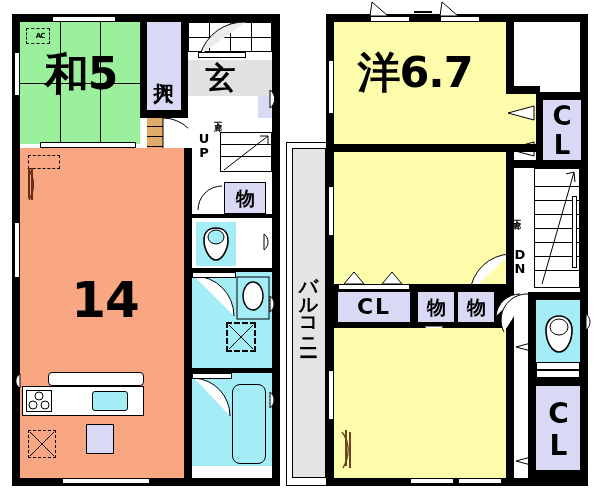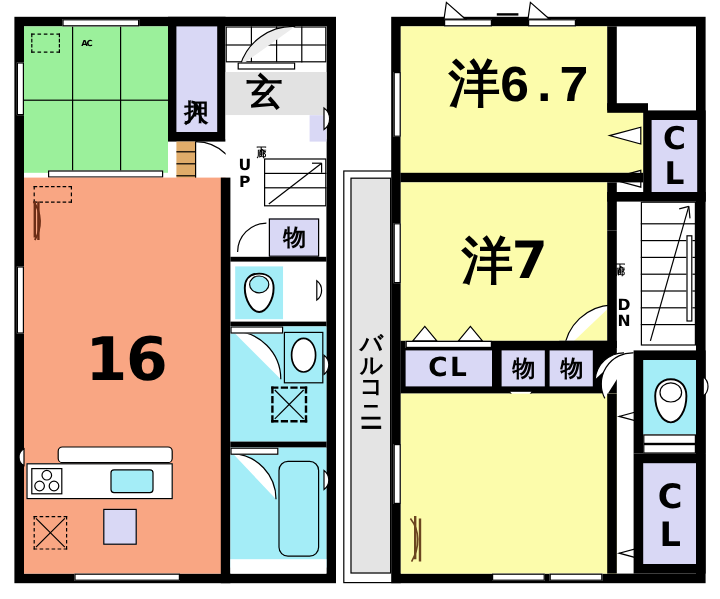--- a/index.html
+++ b/index.html
@@ -45,23 +45,24 @@
 <div id="plan">
 
   <div class="abs wall" style="left:12px;top:14px;width:268px;height:472px;"></div>
   <div class="abs white" style="left:20px;top:22px;width:252px;height:456px;"></div>
 
   <div class="abs r-washitsu" style="left:20px;top:22px;width:120px;height:122px;"></div>
 
   <div class="abs hl" style="left:20px;top:83px;width:120px;"></div>
   <div class="abs vl" style="left:60px;top:22px;height:122px;"></div>
   <div class="abs vl" style="left:100px;top:22px;height:122px;"></div>
+  <div class="lbl big" style="left:22px;top:48px;width:118px;height:52px;">和5</div>
 
   <div class="abs dash" style="left:26px;top:28px;width:24px;height:16px;border-width:1px;"></div>
-  <div class="lbl tiny" style="left:26px;top:28px;width:28px;height:16px;font-size:7px;padding-left:32px;">AC</div>
+  <div class="lbl tiny" style="left:26px;top:28px;width:28px;height:16px;font-size:7px;">AC</div>
 
   <div class="abs white outl" style="left:52px;top:16px;width:64px;height:6px;"></div>
   <div class="abs white outl" style="left:14px;top:52px;width:6px;height:44px;"></div>
 
   <div class="abs white outl" style="left:40px;top:142px;width:96px;height:6px;"></div>
 
   <div class="abs wall" style="left:140px;top:14px;width:48px;height:104px;"></div>
   <div class="abs r-closet" style="left:147px;top:22px;width:34px;height:88px;"></div>
   <div class="lbl sm vlabel" style="left:147px;top:24px;width:34px;height:86px;">押入</div>
 
@@ -98,21 +99,21 @@
   <div class="abs hl" style="left:220px;top:144px;width:52px;"></div>
   <div class="abs hl" style="left:220px;top:156px;width:52px;"></div>
   <svg style="left:220px;top:132px;width:52px;height:40px;">
     <line x1="4" y1="38" x2="48" y2="4" stroke="#000" stroke-width="1"></line>
     <line x1="40" y1="4" x2="48" y2="4" stroke="#000" stroke-width="1"></line>
     <line x1="48" y1="4" x2="48" y2="12" stroke="#000" stroke-width="1"></line>
   </svg>
   <div class="lbl xs vlabel" style="left:196px;top:128px;width:16px;height:34px;font-size:13px;">UP</div>
 
   <div class="abs r-ldk" style="left:20px;top:148px;width:168px;height:330px;"></div>
-  <div class="lbl big" style="left:50px;top:272px;width:110px;height:56px;font-size:50px;">16</div>
+  <div class="lbl big" style="left:50px;top:272px;width:110px;height:56px;font-size:50px;">14</div>
 
   <div class="abs dash" style="left:28px;top:155px;width:32px;height:14px;border-width:1px;"></div>
   <svg style="left:26px;top:168px;width:16px;height:34px;">
     <path d="M6,0 L6,32 M3,0 L3,30" stroke="#6b2d16" stroke-width="2" fill="none"></path>
     <path d="M2,0 C9,10 9,22 3,32" stroke="#6b2d16" stroke-width="1.5" fill="none"></path>
   </svg>
   <div class="abs dash" style="left:28px;top:430px;width:28px;height:28px;border-width:1px;"></div>
   <svg style="left:28px;top:430px;width:28px;height:28px;">
     <line x1="2" y1="2" x2="26" y2="26" stroke="#000" stroke-width="1"></line>
     <line x1="26" y1="2" x2="2" y2="26" stroke="#000" stroke-width="1"></line>
@@ -194,21 +195,21 @@
 
   <div class="abs outl" style="left:286px;top:142px;width:48px;height:344px;background:#fff;"></div>
   <div class="abs r-balcony outl" style="left:292px;top:148px;width:34px;height:330px;"></div>
   <div class="lbl sm vlabel" style="left:292px;top:210px;width:34px;height:190px;font-size:19px;">バルコニー</div>
 
   <div class="abs wall" style="left:326px;top:14px;width:262px;height:472px;"></div>
   <div class="abs white" style="left:334px;top:22px;width:246px;height:456px;"></div>
 
   <div class="abs r-yoshitsu" style="left:334px;top:22px;width:172px;height:122px;"></div>
   <div class="abs r-yoshitsu" style="left:334px;top:92px;width:202px;height:52px;"></div>
-  <div class="lbl big" style="left:348px;top:44px;width:168px;height:56px;font-size:43px;font-family:Liberation Mono, monospace;">洋6.7</div>
+  <div class="lbl big" style="left:331px;top:44px;width:168px;height:56px;font-size:43px;">洋6.7</div>
 
   <div class="abs white outl" style="left:370px;top:16px;width:40px;height:6px;"></div>
   <div class="abs white outl" style="left:440px;top:16px;width:40px;height:6px;"></div>
   <svg style="left:370px;top:2px;width:46px;height:16px;">
     <path d="M0,14 L18,14 L2,0 Z" fill="#fff" stroke="#000" stroke-width="1"></path>
   </svg>
   <svg style="left:440px;top:2px;width:46px;height:16px;">
     <path d="M0,14 L18,14 L2,0 Z" fill="#fff" stroke="#000" stroke-width="1"></path>
   </svg>
   <div class="abs hl" style="left:414px;top:11px;width:18px;height:2px;"></div>
@@ -222,21 +223,20 @@
   <svg style="left:506px;top:104px;width:30px;height:18px;">
     <path d="M28,2 L28,16 L2,9 Z" fill="#fff" stroke="#000" stroke-width="1"></path>
   </svg>
   <svg style="left:506px;top:140px;width:30px;height:18px;">
     <path d="M28,2 L28,16 L2,9 Z" fill="#fff" stroke="#000" stroke-width="1"></path>
   </svg>
 
   <div class="abs wall" style="left:334px;top:144px;width:202px;height:8px;"></div>
 
   <div class="abs r-yoshitsu" style="left:334px;top:152px;width:172px;height:132px;"></div>
-  <div class="lbl big" style="left:336px;top:190px;width:168px;height:56px;font-size:43px;">洋7</div>
   <div class="abs white outl" style="left:328px;top:186px;width:6px;height:50px;"></div>
 
   <div class="abs white" style="left:506px;top:168px;width:74px;height:124px;"></div>
   <div class="lbl tiny vlabel" style="left:508px;top:194px;width:16px;height:40px;font-size:8px;">廊下</div>
   <svg style="left:468px;top:254px;width:44px;height:40px;">
     <path d="M42,0 A42,42 0 0 0 2,38" fill="#fff" stroke="#000" stroke-width="1"></path>
   </svg>
   <div class="abs white outl" style="left:466px;top:284px;width:44px;height:6px;"></div>
 
   <div class="abs white outl" style="left:534px;top:168px;width:46px;height:120px;"></div>

